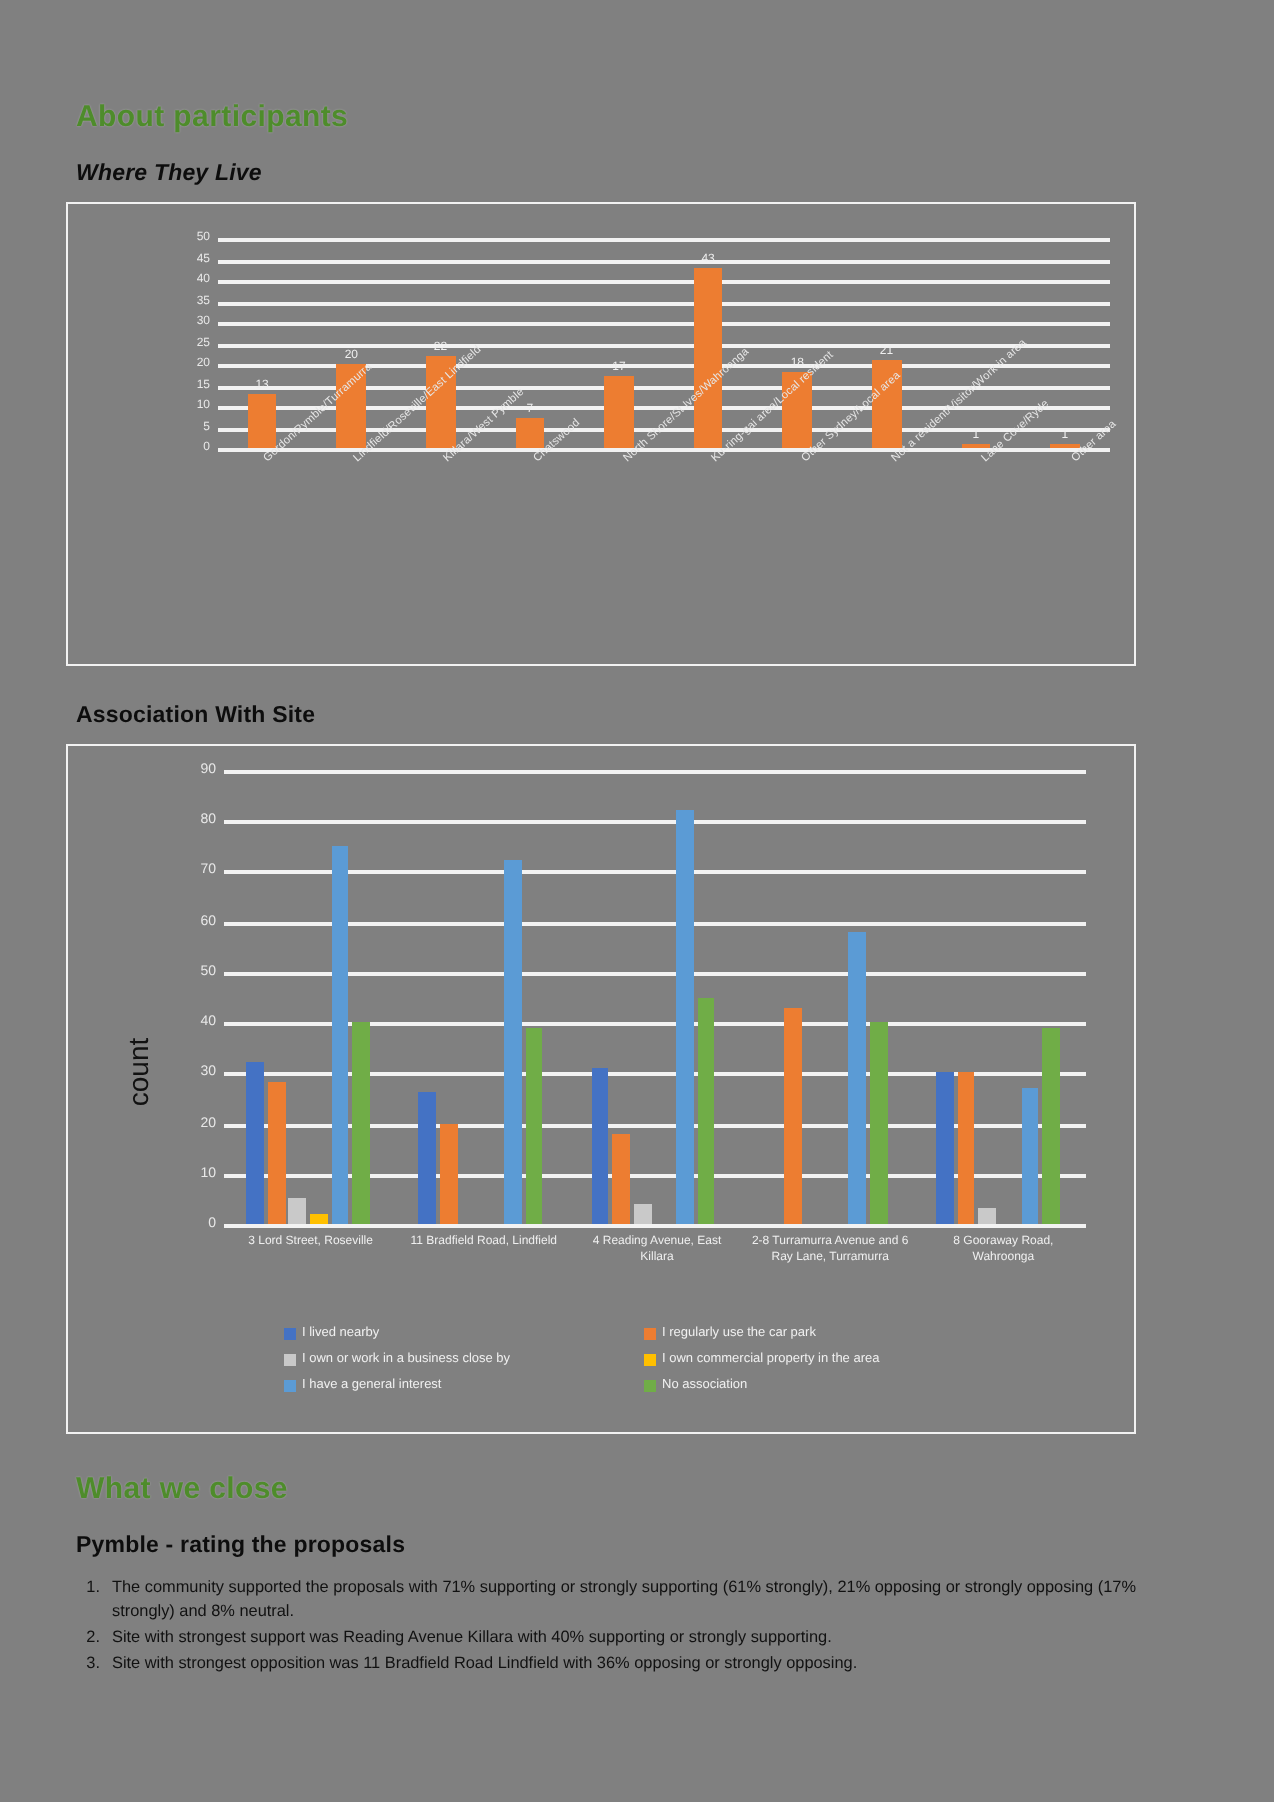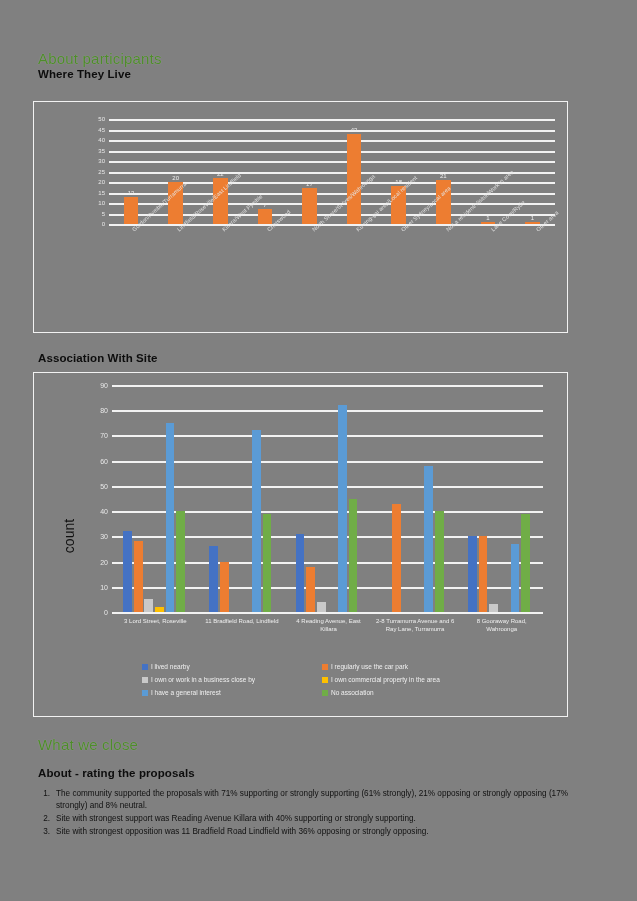--- a/index.html
+++ b/index.html
@@ -9,21 +9,21 @@
     font-family:"Liberation Sans", sans-serif;
     overflow:hidden;
     position:relative;
   }
   .page{position:absolute;inset:0;}
 
   
   .h-green{
     position:absolute;
     color:#4e8c2b;
-    font-weight:normal;
+    font-weight:bold;
     font-size:15px;
     letter-spacing:.2px;
     text-shadow:0 0 1px rgba(255,255,255,.35);
   }
   .h-black{
     position:absolute;
     color:#0d0d0d;
     font-weight:bold;
     font-size:11.5px;
     letter-spacing:.1px;
@@ -126,21 +126,21 @@
   .ol .num{width:12px;flex:0 0 auto;text-align:right;}
   .ol .txt{flex:1 1 auto;}
 </style>
 </head>
 <body>
 
 <div class="page">
 
   <div class="h-green" style="left:38px;top:50px;">About participants</div>
 
-  <div class="h-black" style="left:38px;top:68px;">Where They Live</div>
+  <div class="h-black" style="left:38px;top:81px;font-style:italic;">Where They Live</div>
 
   <div class="chart-box" style="left:33px;top:101px;width:535px;height:232px;">
     <div id="c1-plot" class="plot" style="left:75px;top:17px;right:12px;height:105px;">
         <div class="gridline" style="top: 105px;">
           <span class="ytick">0</span>
         </div>
         <div class="gridline" style="top: 94.5px;">
           <span class="ytick">5</span>
         </div>
         <div class="gridline" style="top: 84px;">
@@ -315,21 +315,21 @@
         </div>
         <div class="li">
           <span class="sw" style="background: rgb(112, 173, 71);"></span>
           <span>No association</span>
         </div>
       </div>
   </div>
 
   <div class="h-green" style="left:38px;top:736px;">What we close</div>
 
-  <div class="h-black" style="left:38px;top:767px;">About - rating the proposals</div>
+  <div class="h-black" style="left:38px;top:767px;">Pymble - rating the proposals</div>
 
   <div class="ol" style="left:38px;top:788px;width:563px;" id="survey-list">
       <div class="li">
         <span class="num">1.</span>
         <span class="txt">The community supported the proposals with 71% supporting or strongly supporting (61% strongly), 21% opposing or strongly opposing (17% strongly) and 8% neutral.</span>
       </div>
       <div class="li">
         <span class="num">2.</span>
         <span class="txt">Site with strongest support was Reading Avenue Killara with 40% supporting or strongly supporting.</span>
       </div>

